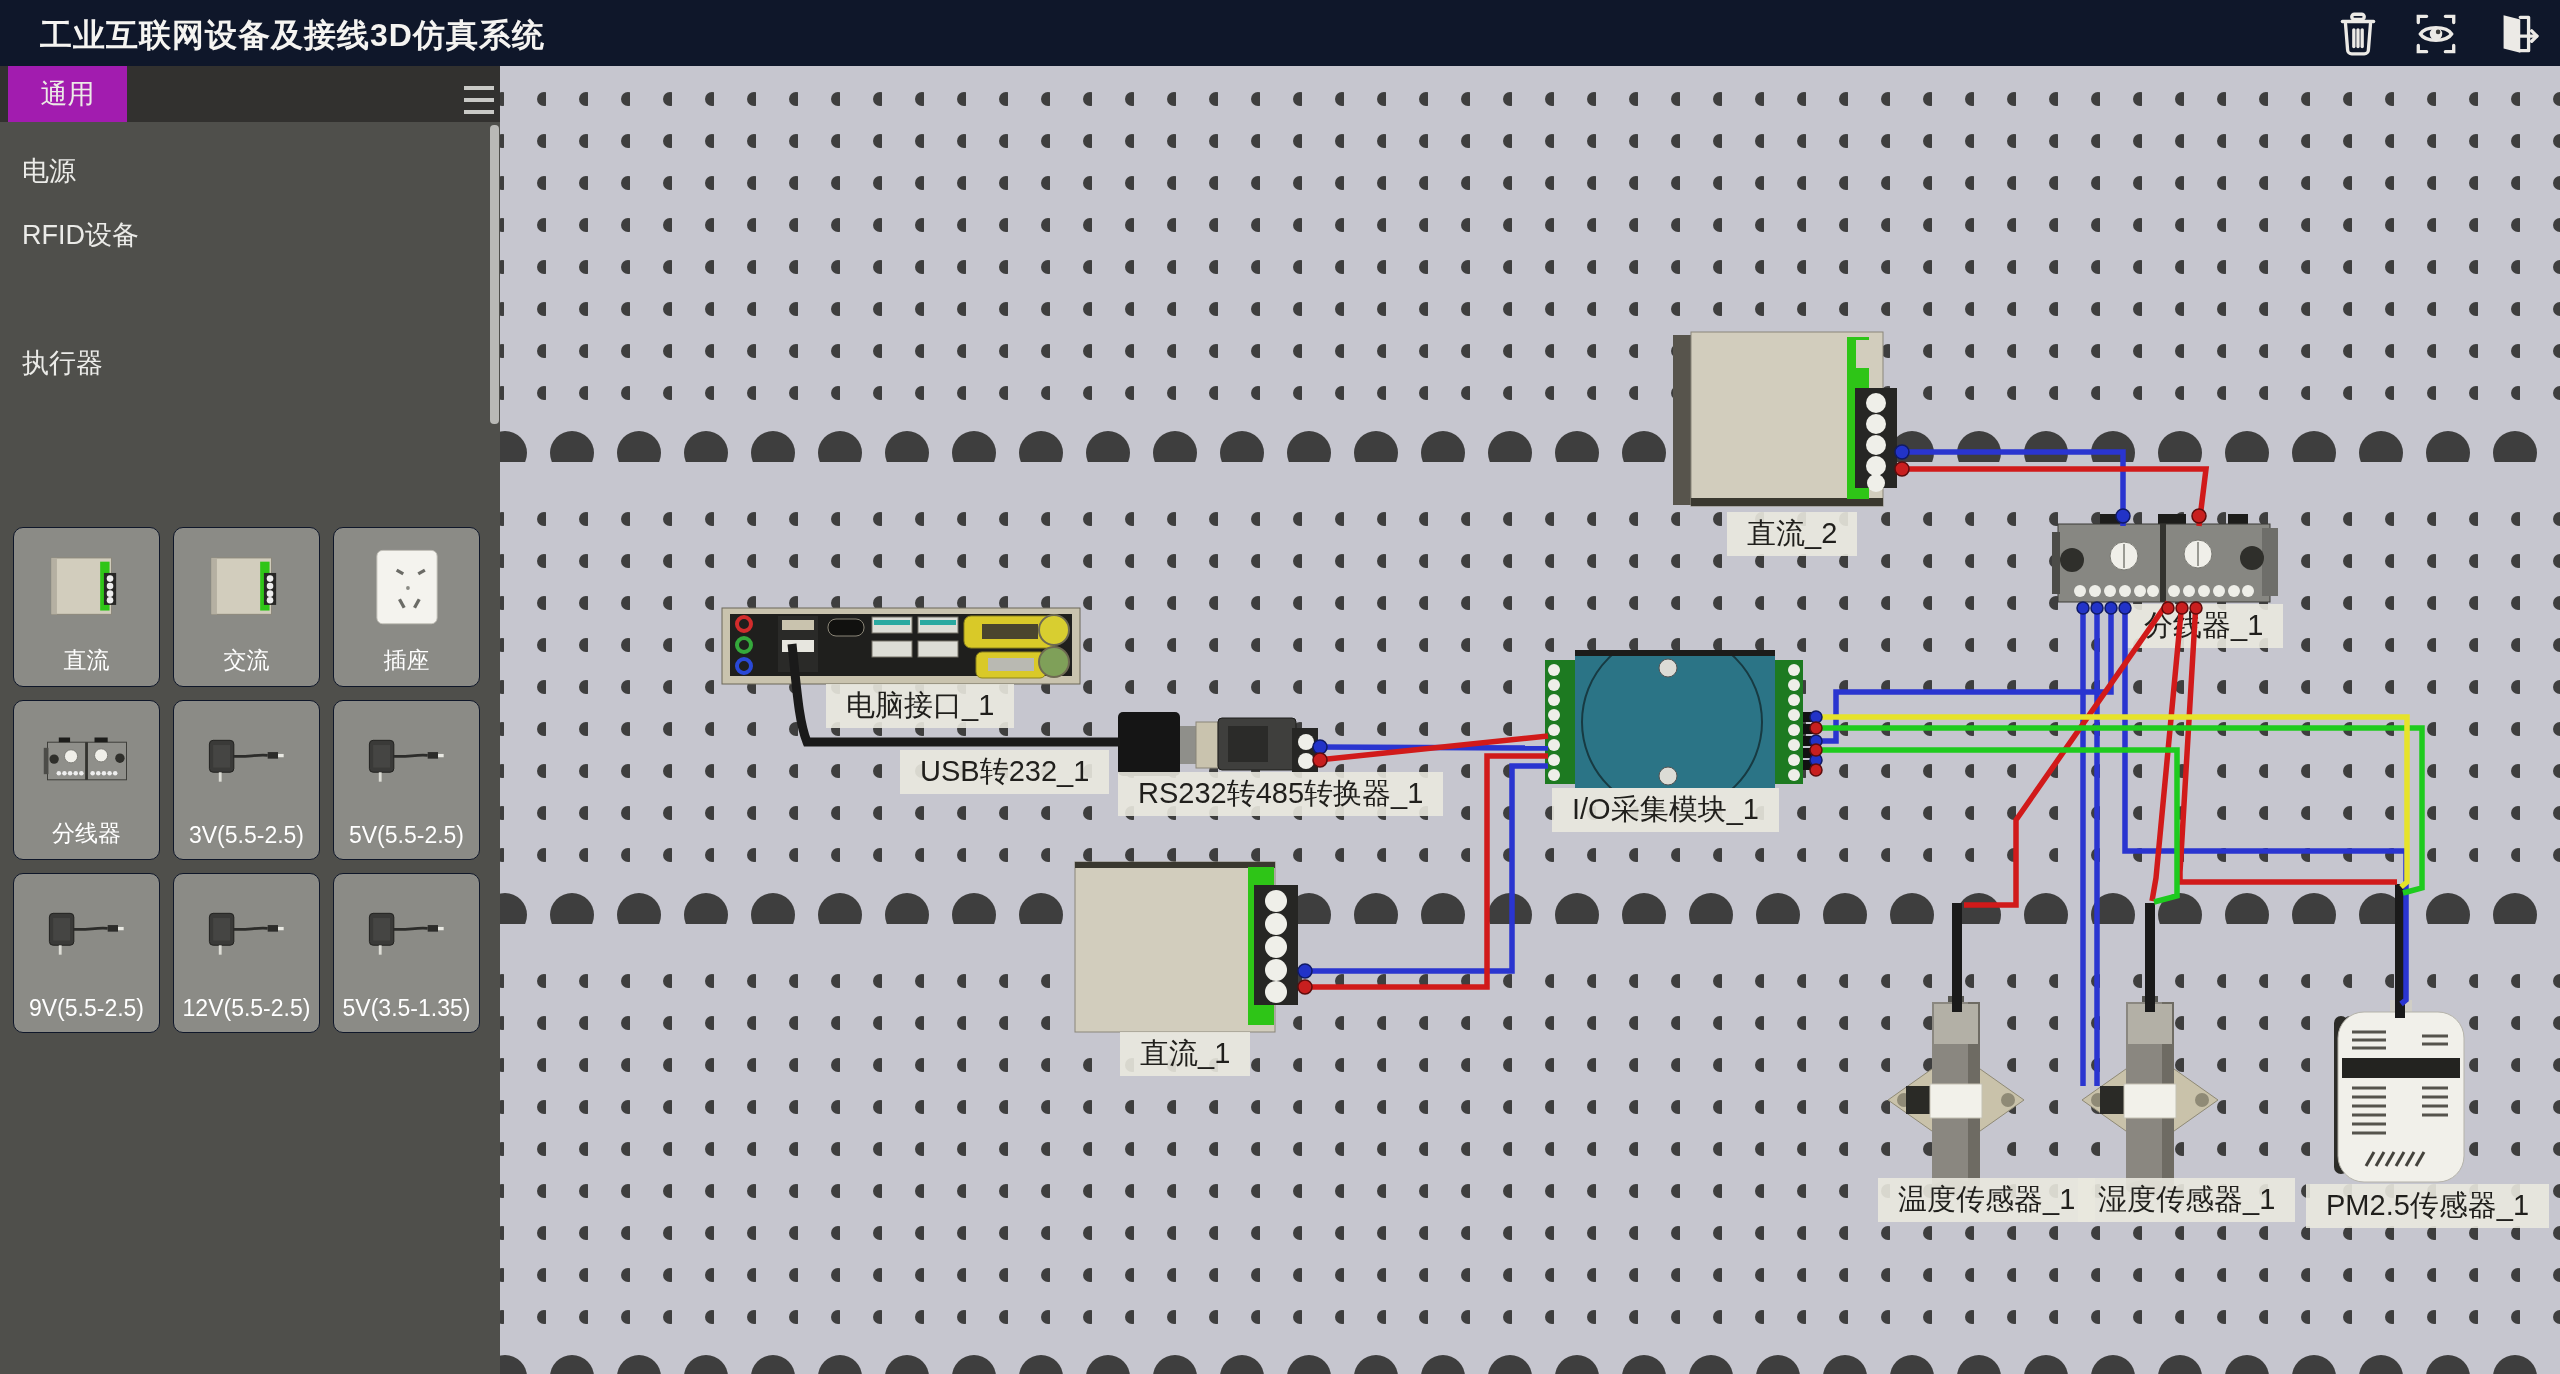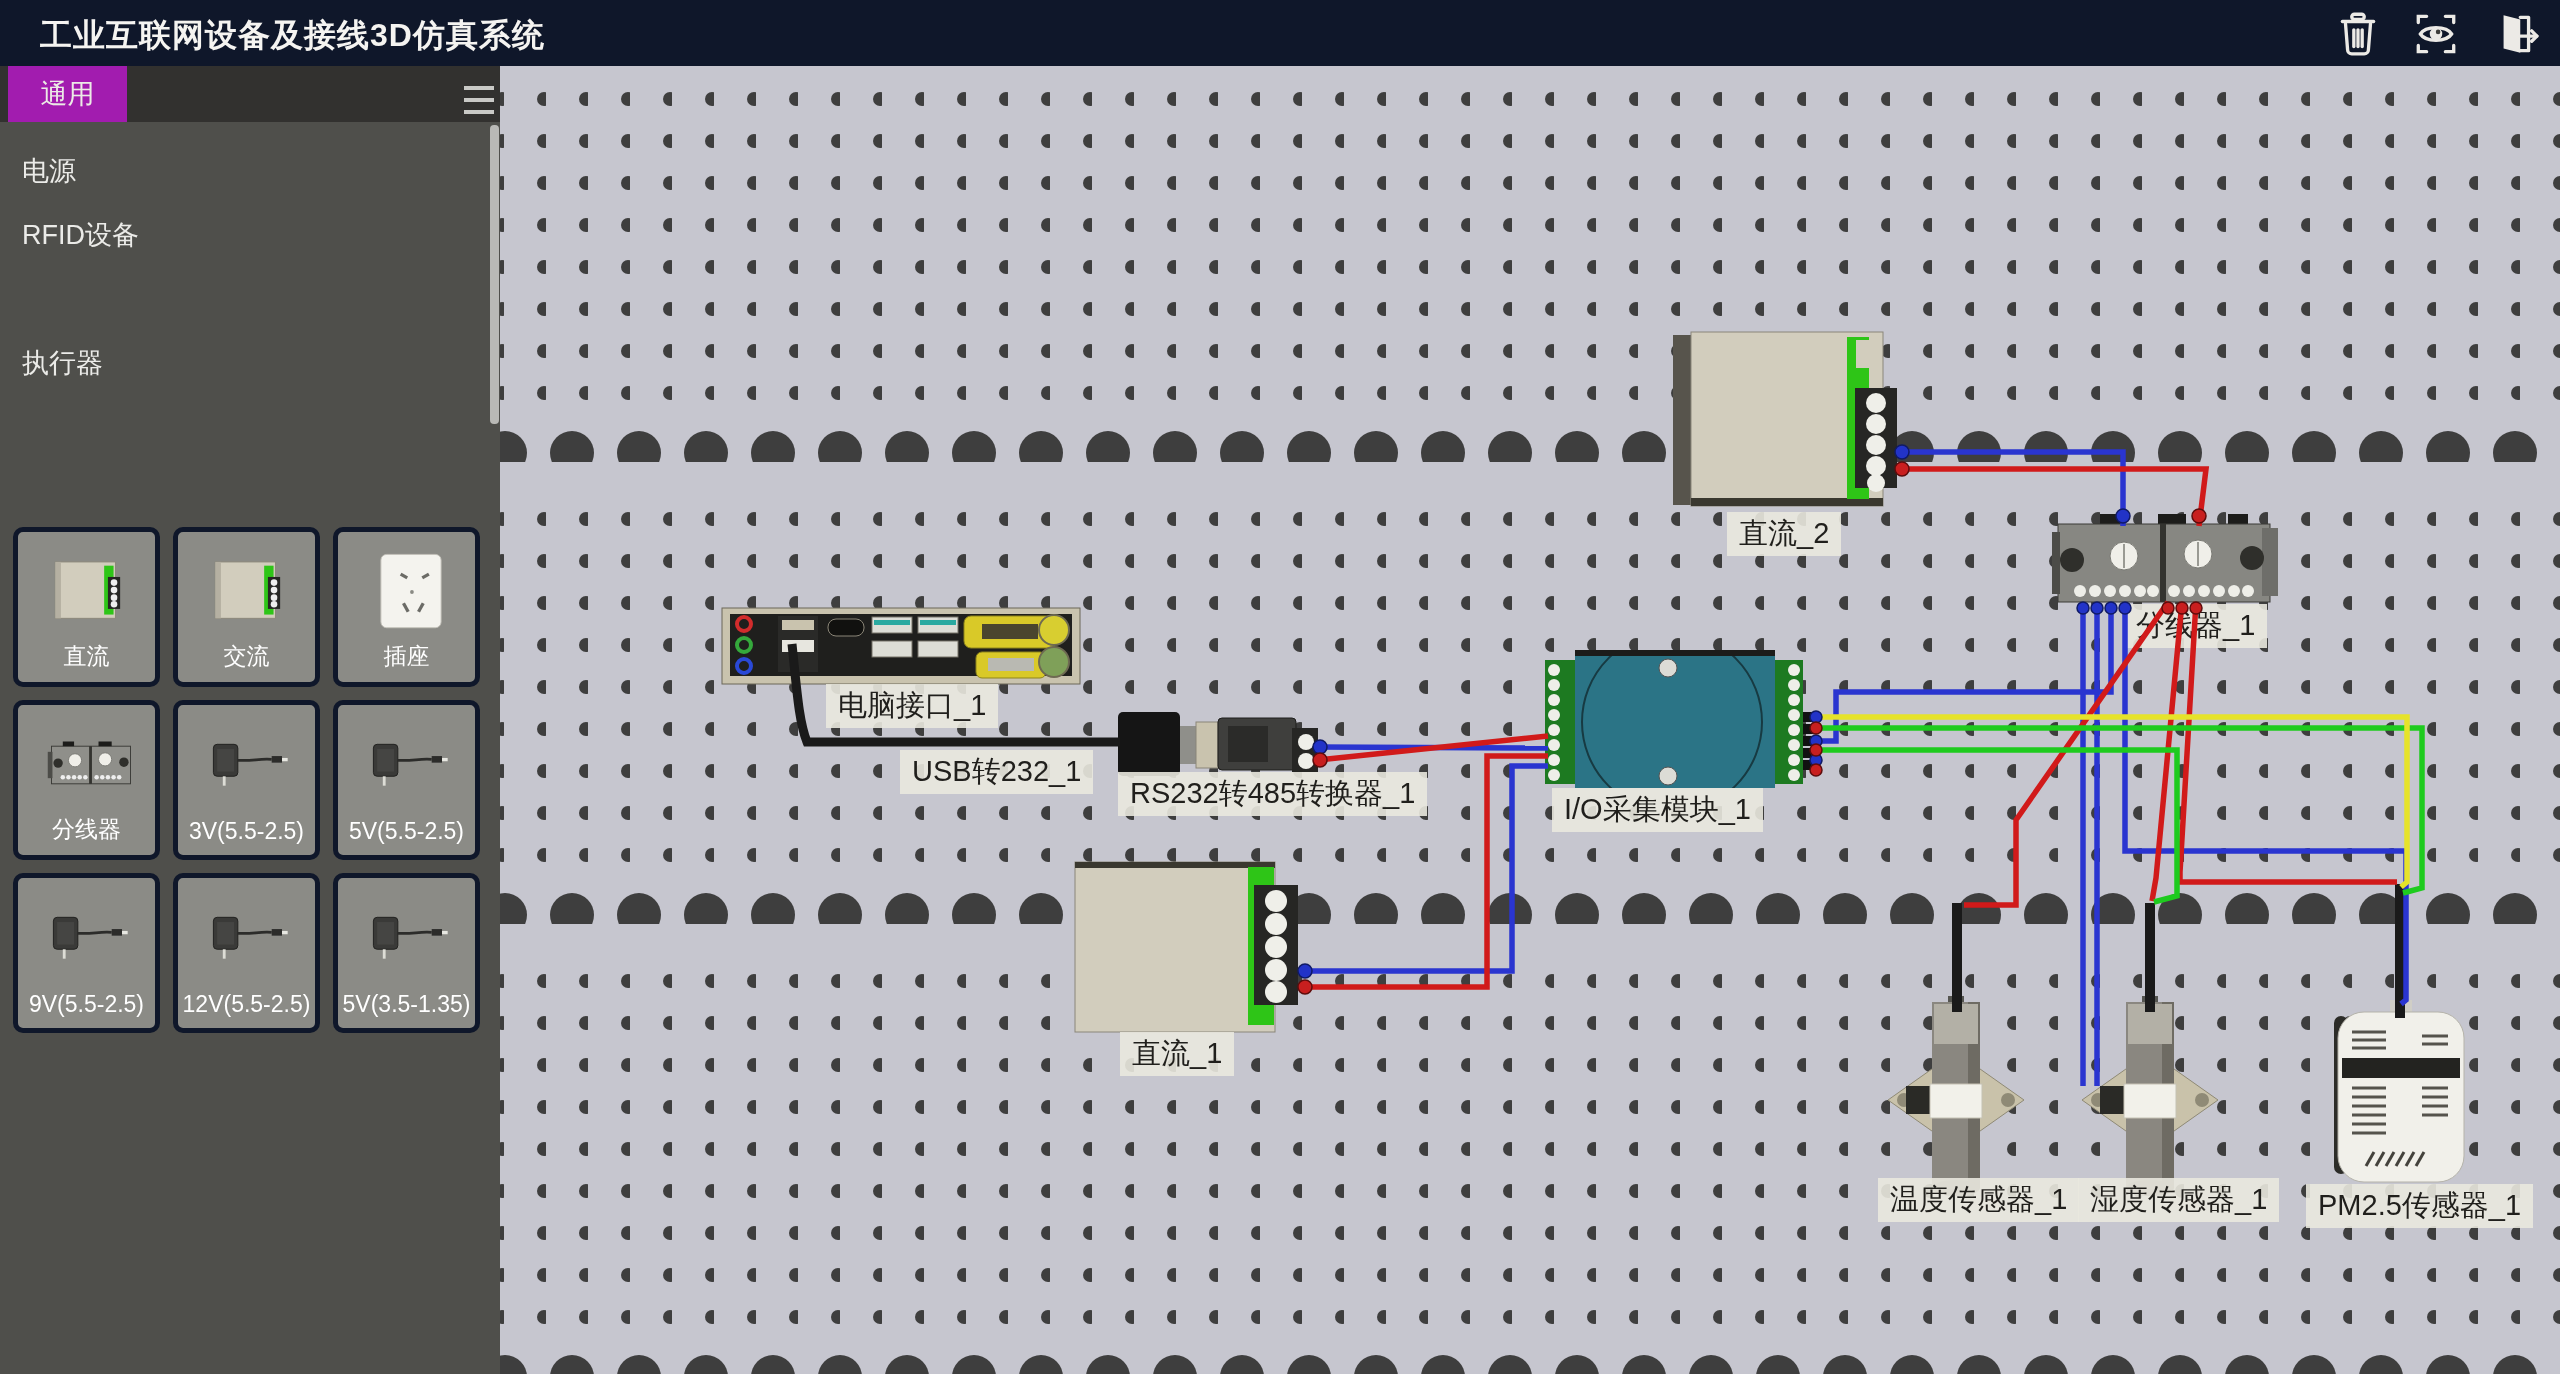--- a/index.html
+++ b/index.html
@@ -16,29 +16,29 @@
   #tabstrip{position:absolute;left:0;top:0;width:500px;height:56px;background:#32312f;}
   #tab-general{position:absolute;left:8px;top:0;width:119px;height:56px;background:#a21caf;
                color:#eceae6;font-size:27px;display:flex;align-items:center;justify-content:center;}
   #hamburger{position:absolute;left:464px;top:12px;width:30px;height:36px;cursor:pointer;}
   #hamburger span{display:block;width:30px;height:4px;background:#c9c9c6;margin:8px 0;}
   #scrollthumb{position:absolute;left:490px;top:59px;width:9px;height:299px;background:#b9b9b6;border-radius:4px;}
   .cat{position:absolute;left:22px;width:420px;height:44px;color:#ebebе8;color:#ebebe8;
        font-size:27px;line-height:44px;cursor:pointer;}
   #tiles{position:absolute;left:13px;top:461px;width:467px;display:grid;
          grid-template-columns:repeat(3,147px);grid-auto-rows:160px;gap:13px;}
-  .tile{background:#8b8b86;border:5px solid #0f172a;border-radius:10px;position:relative;cursor:pointer;}
+  .tile{background:#8b8b86;border:1px solid #0f172a;border-radius:10px;position:relative;cursor:pointer;}
   .tile svg.thumb{position:absolute;left:26px;top:8px;width:94px;height:104px;}
   .tile .tlabel{position:absolute;left:0;bottom:10px;width:100%;text-align:center;
                 color:#ffffff;font-size:23px;}
   
   #scene,#wires{position:absolute;left:0;top:0;z-index:1;}
   #wires{z-index:3;pointer-events:none;}
   .chip{position:absolute;z-index:2;background:rgba(233,232,222,0.9);color:#201f1c;
-        font-size:29px;padding:2px 12px;white-space:nowrap;}
+        font-size:29px;padding:2px 20px;white-space:nowrap;}
 </style>
 </head>
 <body>
 
 <div id="app">
 
   <svg id="scene" width="2560" height="1374" viewBox="0 0 2560 1374">
     <defs>
       <pattern id="smalldots" width="42" height="42" patternUnits="userSpaceOnUse">
         <circle cx="40" cy="15" r="7" fill="#3e3e3e"></circle>

